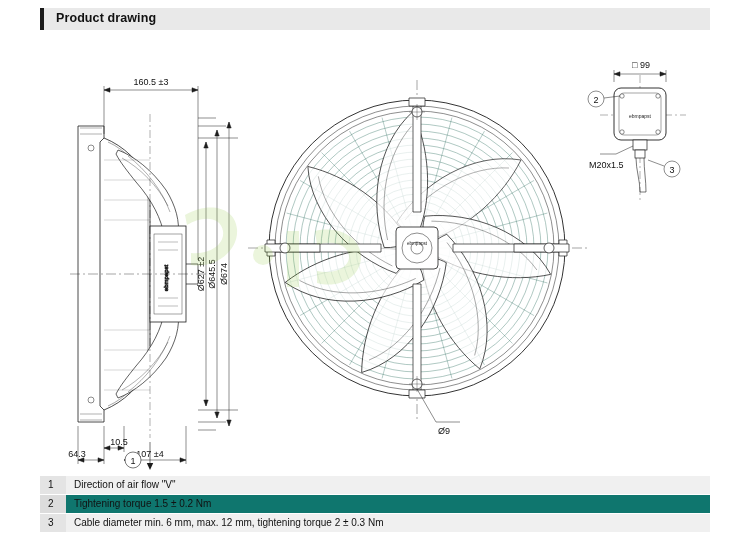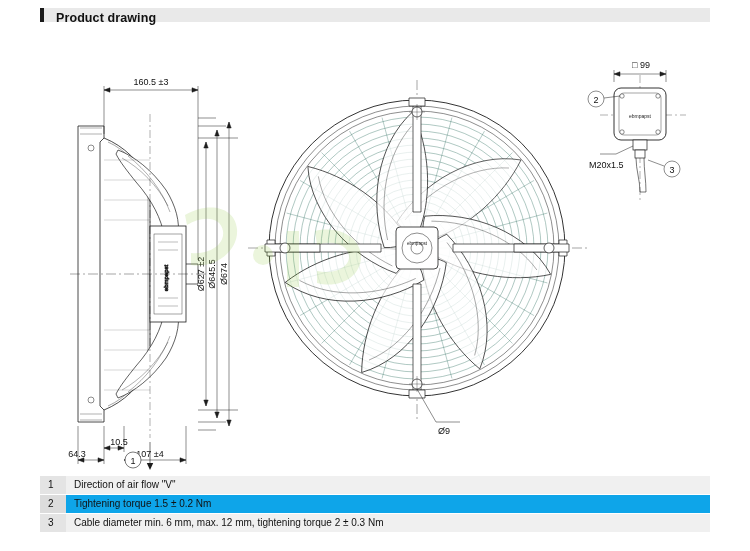--- a/index.html
+++ b/index.html
@@ -18,21 +18,21 @@
     position: relative;
     width: 750px;
     height: 551px;
   }
   
   .header-bar {
     position: absolute;
     left: 40px;
     top: 8px;
     width: 670px;
-    height: 14px;
+    height: 22px;
     background: #e9e9e9;
     border-left: 4px solid #1a1a1a;
     box-sizing: border-box;
   }
   .header-title {
     position: absolute;
     left: 12px;
     top: 3px;
     font-size: 12.5px;
     font-weight: bold;
@@ -75,21 +75,21 @@
   .legend-row .txt {
     flex: 1;
     background: #f0f0f0;
     font-size: 10px;
     color: #111;
     padding-left: 8px;
     box-sizing: border-box;
     line-height: 18px;
   }
   .legend-row.alt .num { background: #dcdcdc; }
-  .legend-row.alt .txt { background: #0ea5e9; }
+  .legend-row.alt .txt { background: #0f766e; }
   
   .watermark {
     position: absolute;
     left: 175px;
     top: 195px;
     width: 260px;
     height: 120px;
     opacity: 0.33;
     pointer-events: none;
   }

